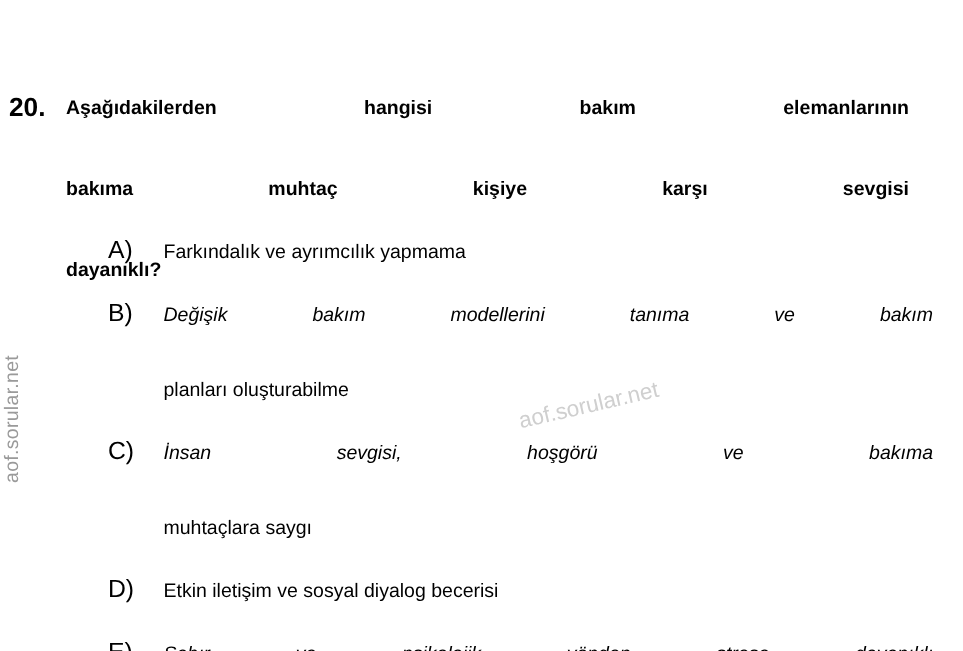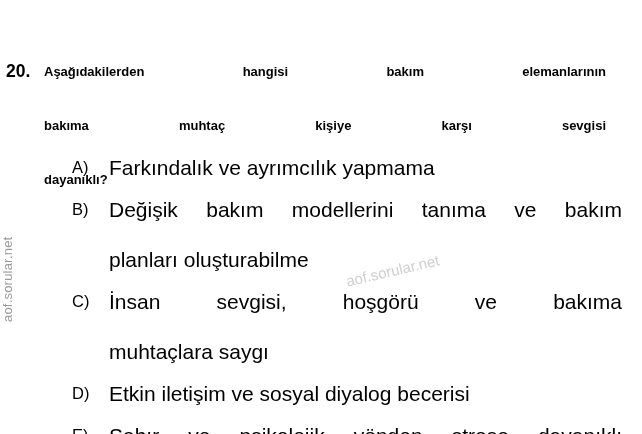--- a/index.html
+++ b/index.html
@@ -112,28 +112,29 @@
   }
 
   .opt-letter {
     font-size: 16.5px;
     line-height: 25px;
     width: 37px;
     flex: 0 0 37px;
   }
 
   .opt-text {
-    font-size: 21px;
+    font-size: 13px;
     line-height: 25px;
     flex: 1 1 auto;
     width: 470px;
   }
   .opt-text .jline {
     display: block;
     text-align: justify;
+    font-style: italic;
   }
   .opt-text .jline::after {
     content: "";
     display: inline-block;
     width: 100%;
   }
   .opt-text .lastline {
     display: block;
     text-align: left;
   }

